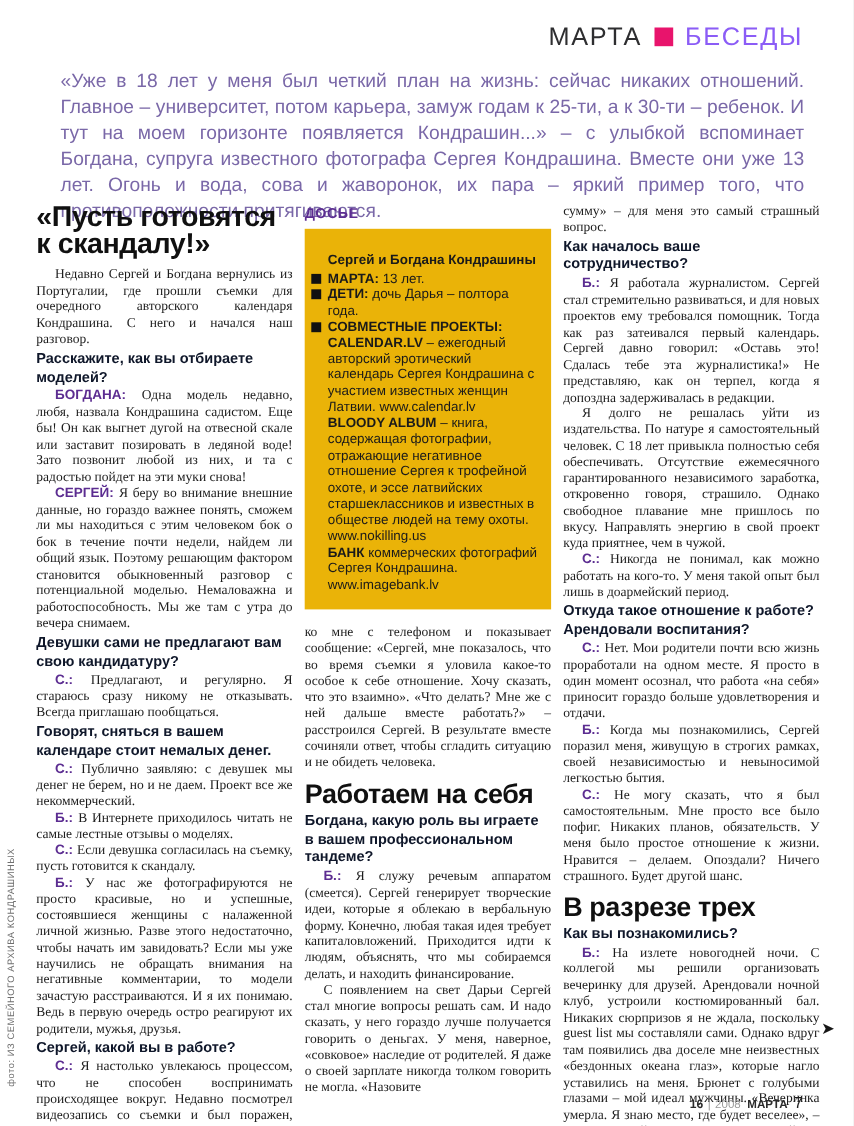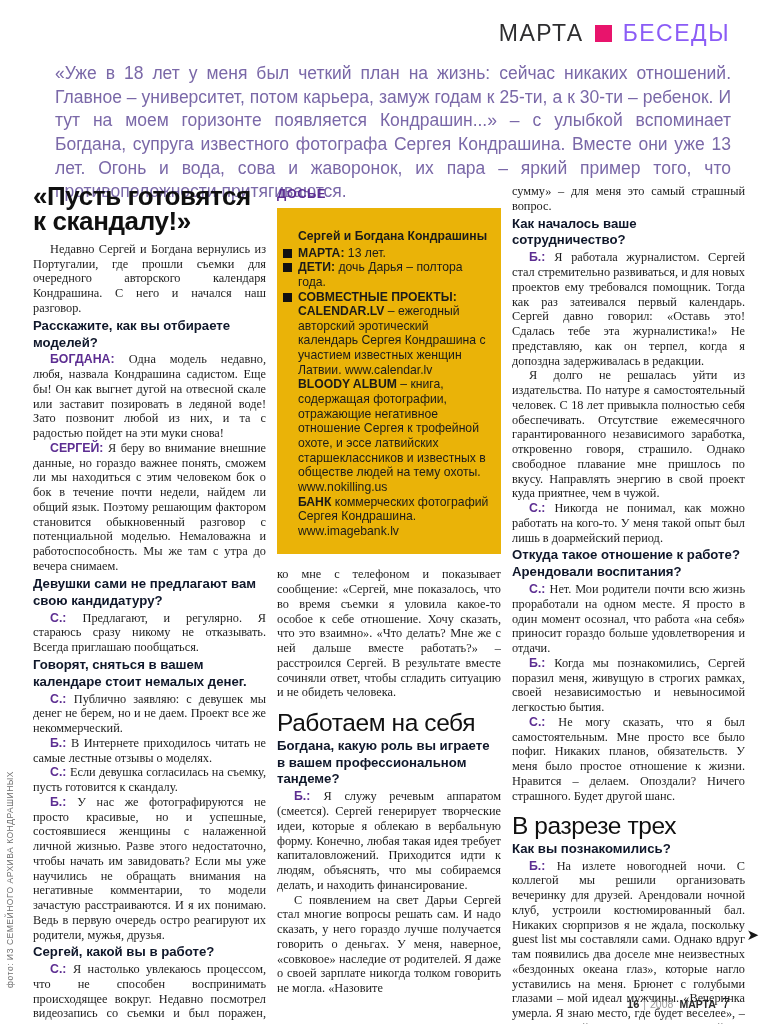--- a/index.html
+++ b/index.html
@@ -14,21 +14,21 @@
   
   .intro{position:absolute;left:55px;top:62px;width:676px;margin:0;
          font-family:"Liberation Sans",sans-serif;font-size:17.5px;line-height:1.35;
          color:#7a68a8;text-align:justify;}
   
   .columns{position:absolute;left:33px;top:184px;width:712px;
            display:grid;grid-template-columns:233px 224px 233px;column-gap:11px;}
   .col{min-width:0;}
   h1.article-heading{margin:0 0 7px;font-family:"Liberation Sans",sans-serif;font-weight:700;
            font-size:26px;line-height:0.98;letter-spacing:-0.4px;color:#101010;}
-  h2.section-heading{margin:11px 0 2px;font-family:"Liberation Sans",sans-serif;font-weight:400;
+  h2.section-heading{margin:11px 0 2px;font-family:"Liberation Sans",sans-serif;font-weight:700;
            font-size:24.5px;line-height:1;letter-spacing:-0.4px;color:#101010;}
   p.question{margin:2px 0 1px;font-family:"Liberation Sans",sans-serif;font-weight:700;
            font-size:13.2px;line-height:1.28;color:#0f172a;}
   p.para{margin:0;font-size:12.3px;line-height:1.2;text-align:justify;text-indent:17px;}
   p.para.no-indent{text-indent:0;}
   .speaker{font-family:"Liberation Sans",sans-serif;font-weight:700;color:#5c2d91;}
   
   .dossier{margin:0 0 13px;}
   .dossier-label{font-family:"Liberation Sans",sans-serif;font-weight:700;font-size:13px;
            color:#5c2d91;letter-spacing:0.4px;margin:2px 0 7px;}

